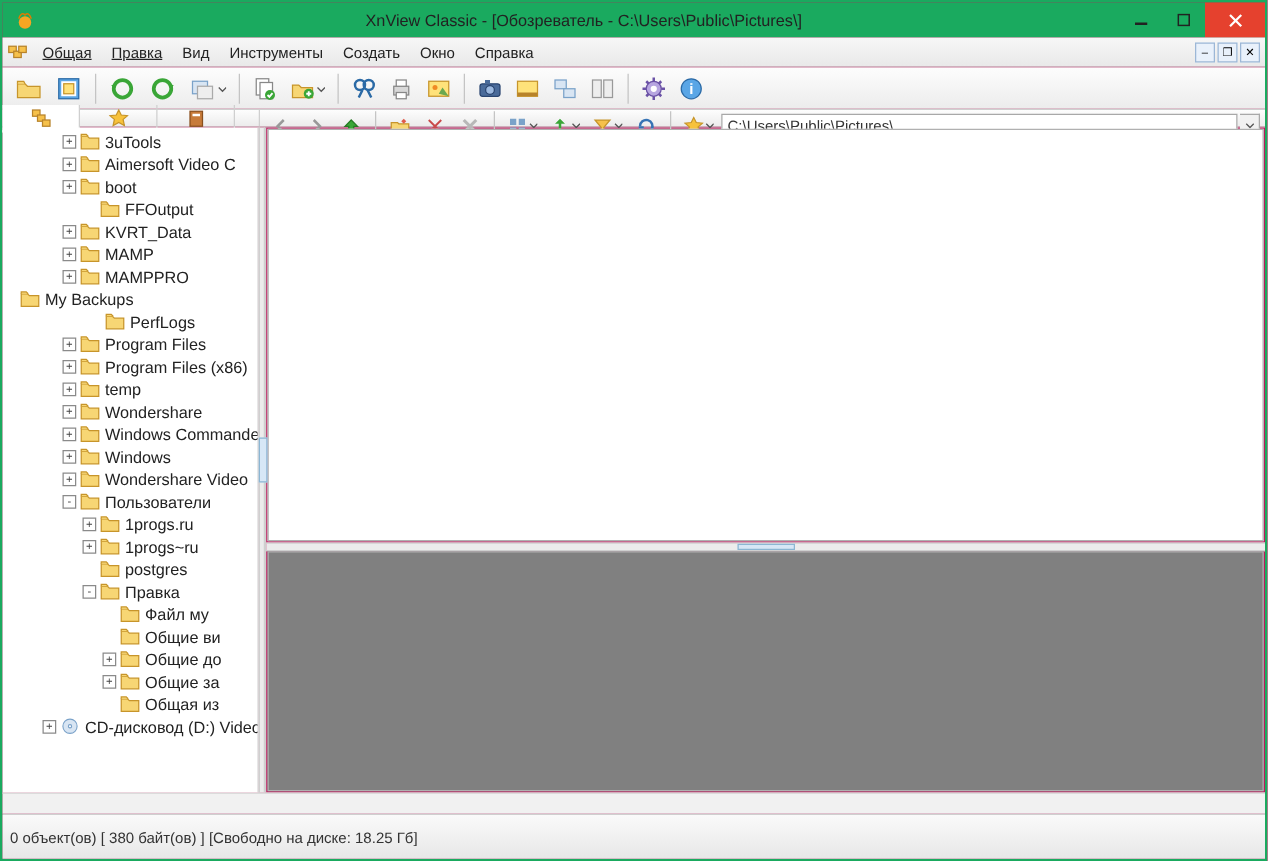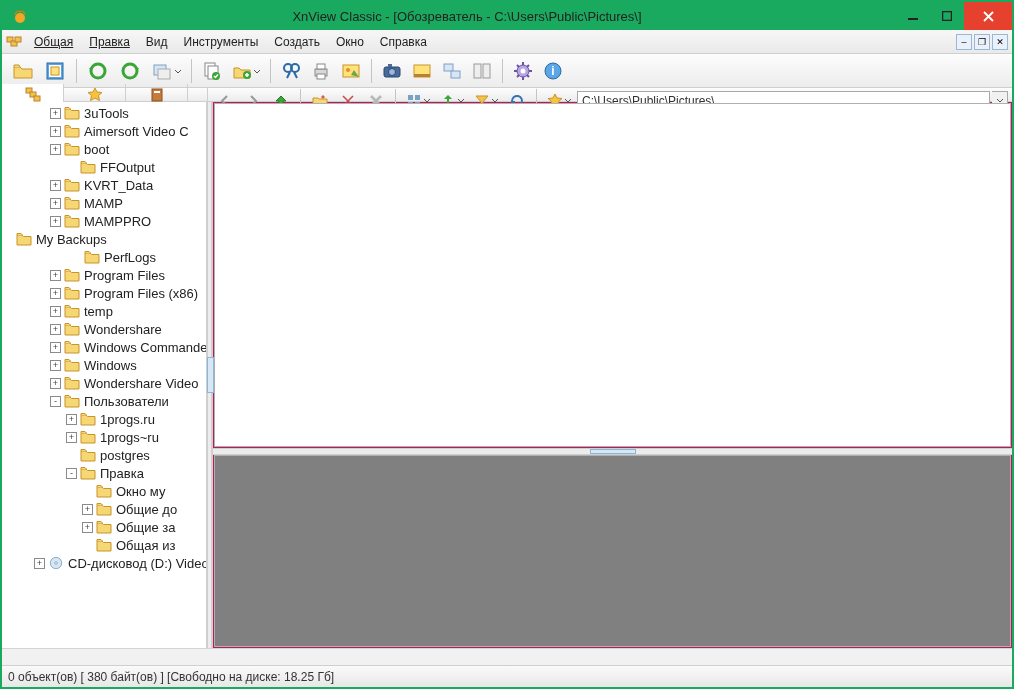--- a/index.html
+++ b/index.html
@@ -40,21 +40,21 @@
 .folder-icon { width:16px; height:14px; margin-right:4px; flex:0 0 auto; }
 .tree-label { font-size:13px; color:#222; }
 .vsplitter { width:5px; background:#ececec; border-left:1px solid #cfcfcf; border-right:1px solid #cfcfcf; cursor:col-resize; position:relative; }
 .vsplitter .grip { position:absolute; left:-1px; top:50%; transform:translateY(-50%); width:7px; height:36px; background:#d7e7f6; border:1px solid #8cb6d3; }
 .rightpane { flex:1; display:flex; flex-direction:column; border-left:1px solid #cfcfcf; }
 .filelist { flex:1; background:#fff; border:1px solid #b0b0b0; margin:1px; }
 .hsplitter { height:7px; background:#ececec; border-top:1px solid #cfcfcf; border-bottom:1px solid #cfcfcf; cursor:row-resize; display:flex; align-items:center; justify-content:center; }
 .hsplitter .grip { width:46px; height:5px; background:#d7e7f6; border:1px solid #8cb6d3; }
 .preview { height:192px; background:#808080; border:1px solid #b0b0b0; margin:1px; margin-top:0; }
 .hsb { height:17px; background:#f1f1f1; border-top:1px solid #d4d4d4; }
-.statusbar { height:22px; background:linear-gradient(#fafafa,#e7e7e7); border-top:1px solid #cfcfcf; display:flex; align-items:center; padding:0 6px; font-size:12px; color:#333; }
+.statusbar { height:36px; background:linear-gradient(#fafafa,#e7e7e7); border-top:1px solid #cfcfcf; display:flex; align-items:center; padding:0 6px; font-size:12px; color:#333; }
 svg { display:block; }
 
 .tree::-webkit-scrollbar { width:17px; }
 .tree::-webkit-scrollbar-track { background:#f1f1f1; }
 .tree::-webkit-scrollbar-thumb { background:#c7c7c7; border:1px solid #a8a8a8; }
 .tree::-webkit-scrollbar-button { height:17px; background:#e5e5e5; border:1px solid #a8a8a8; }
 </style>
 </head>
 <body>
 
@@ -554,21 +554,31 @@
             <span class="tree-label">Правка</span>
           </div>
           <div class="tree-row" style="padding-left: 80px;">
             <span class="exp empty"></span>
             <span class="folder-icon">
               <svg width="16" height="14" viewBox="0 0 16 14">
                 <path d="M1 3h5l1.5 1.5H15V13H1z" fill="#f7d674" stroke="#c7952b"></path>
                 <path d="M1 3V1.5h4L6.5 3" fill="#f7d674" stroke="#c7952b"></path>
               </svg>
             </span>
-            <span class="tree-label">Окно му</span>
+            <span class="tree-label">Файл му</span>
+          </div>
+          <div class="tree-row" style="padding-left: 80px;">
+            <span class="exp empty"></span>
+            <span class="folder-icon">
+              <svg width="16" height="14" viewBox="0 0 16 14">
+                <path d="M1 3h5l1.5 1.5H15V13H1z" fill="#f7d674" stroke="#c7952b"></path>
+                <path d="M1 3V1.5h4L6.5 3" fill="#f7d674" stroke="#c7952b"></path>
+              </svg>
+            </span>
+            <span class="tree-label">Общие ви</span>
           </div>
           <div class="tree-row" style="padding-left: 80px;">
             <span class="exp">+</span>
             <span class="folder-icon">
               <svg width="16" height="14" viewBox="0 0 16 14">
                 <path d="M1 3h5l1.5 1.5H15V13H1z" fill="#f7d674" stroke="#c7952b"></path>
                 <path d="M1 3V1.5h4L6.5 3" fill="#f7d674" stroke="#c7952b"></path>
               </svg>
             </span>
             <span class="tree-label">Общие до</span>

